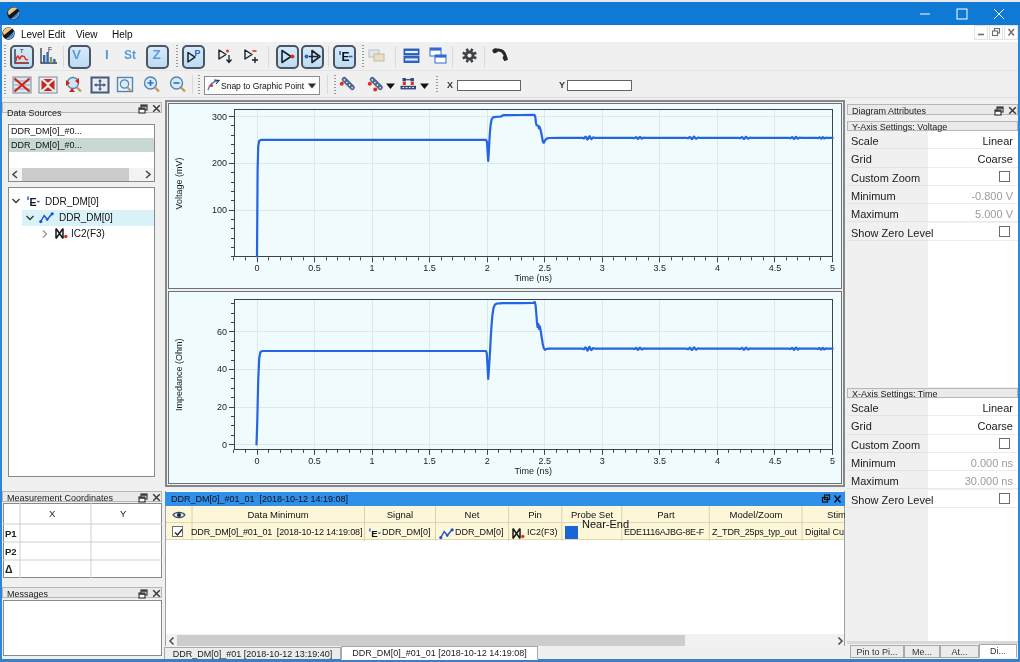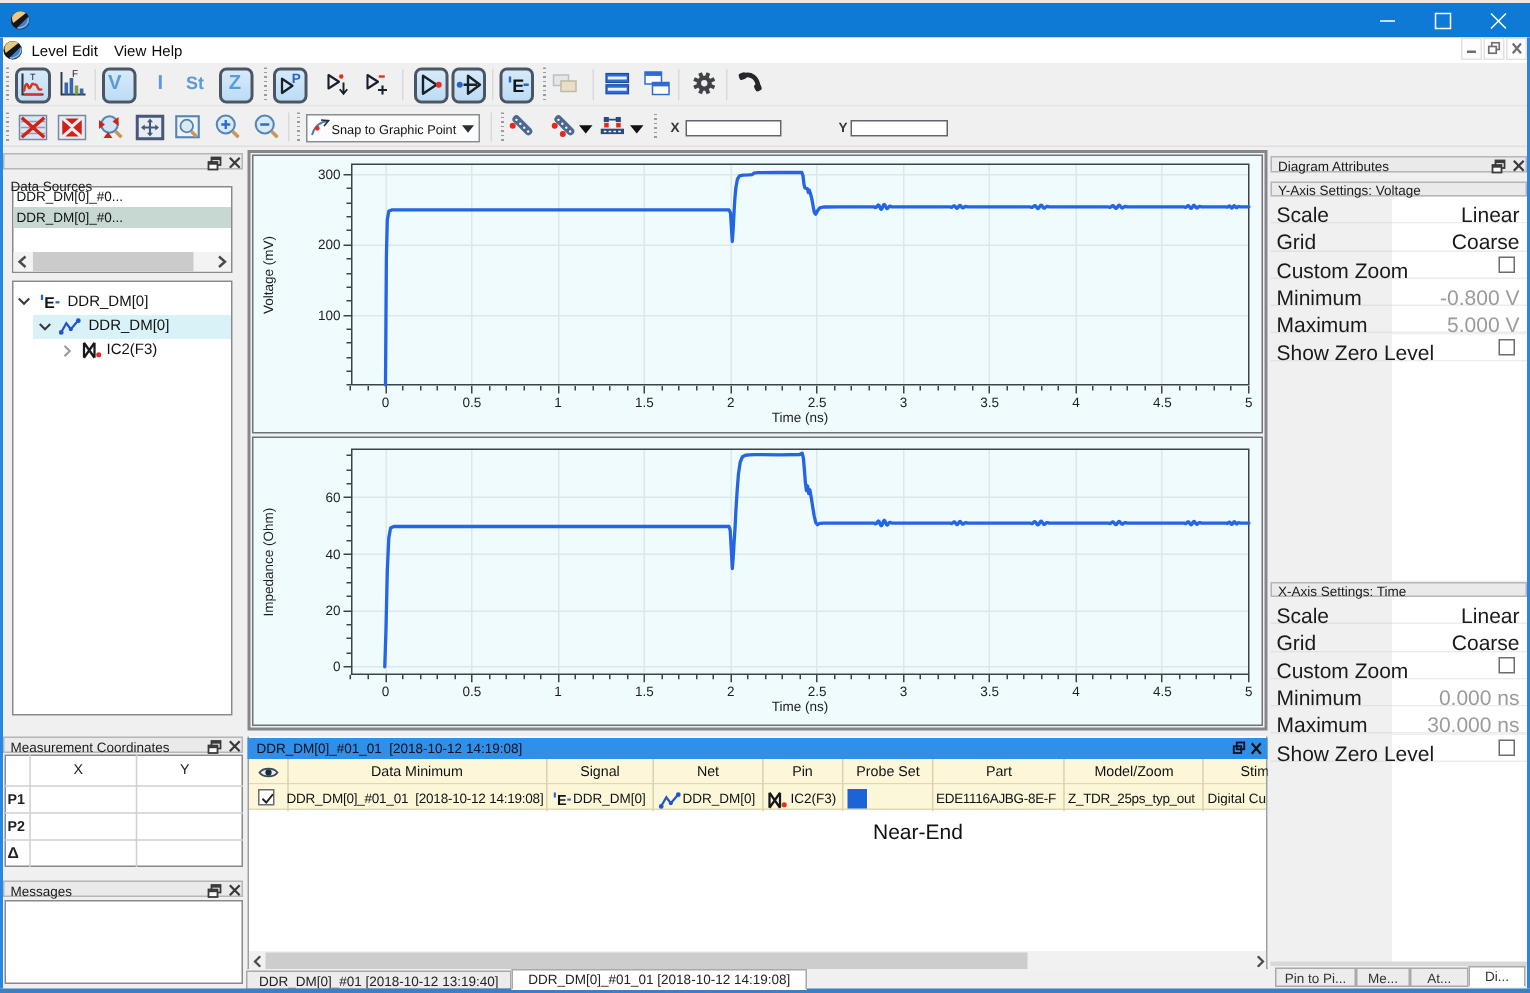--- a/index.html
+++ b/index.html
@@ -9,21 +9,21 @@
 .whitebox{position:absolute;background:#fff;border:1px solid #898989}
 .tbtn{position:absolute;width:23.5px;height:24px;border:2px solid #4b5563;border-radius:5px;background:linear-gradient(#d6eafa,#bcdcf4)}
 .sep1{position:absolute;top:46px;height:21px;width:1px;background:#d9d9d9}
 .sep2{position:absolute;top:75px;height:19px;width:1px;background:#d9d9d9}
 .grip{position:absolute;width:2px;background-image:repeating-linear-gradient(#9a9a9a 0 1px,transparent 1px 3px)}
 .mi{font-size:10px;color:#0a0a0a;position:absolute;top:4px}
 .ltr{font-weight:bold;color:#5b9bd8;position:absolute}
 svg{display:block}
 .tabc{position:absolute;font-size:9px;color:#222;border:1px solid #a9a9a9;background:#ececec;text-align:center;white-space:nowrap;overflow:hidden}
 .tabact{background:#fff;border-bottom:1px solid #fff;z-index:3}
-.rprow{position:absolute;font-size:14px;color:#1a1a1a}
+.rprow{position:absolute;font-size:11px;color:#1a1a1a}
 .chk{position:absolute;width:11px;height:11px;border:1px solid #6d6d6d;background:#fff}
 </style></head><body>
 <div class="win">
 <div class="abs" style="left:0;top:0;width:1020px;height:2px;background:#e9e9e9"></div>
 <div class="abs" style="left:0;top:2px;width:1020px;height:23px;background:#0f7ad6"></div>
 <div class="abs" style="left:7px;top:7px">
       <svg width="13" height="13" viewBox="0 0 13 13">
         <circle cx="6.5" cy="6.5" r="6.2" fill="#15151a"></circle>
         <path d="M1.1,4.2 A6.2,6.2 0 0 1 10.3,1.6 L1.9,8.3 A 6.2,6.2 0 0 1 1.1,4.2 Z" fill="#e8c97e"></path>
         <path d="M12.2,3.9 A6.2,6.2 0 0 1 4.1,11.9 Z" fill="#3f7fc6"></path>
@@ -41,21 +41,21 @@
       <svg width="13" height="13" viewBox="0 0 13 13">
         <circle cx="6.5" cy="6.5" r="6.2" fill="#15151a"></circle>
         <path d="M1.1,4.2 A6.2,6.2 0 0 1 10.3,1.6 L1.9,8.3 A 6.2,6.2 0 0 1 1.1,4.2 Z" fill="#e8c97e"></path>
         <path d="M12.2,3.9 A6.2,6.2 0 0 1 4.1,11.9 Z" fill="#3f7fc6"></path>
         <path d="M4.6,11.5 A6.2,6.2 0 0 0 11.9,5.3" fill="none" stroke="#9fc4e8" stroke-width="0.7"></path>
       </svg>
     </div>
 <div class="mi" style="left:21px;top:29px">Level</div>
     <div class="mi" style="left:48px;top:29px">Edit</div>
     <div class="mi" style="left:76px;top:29px">View</div>
-    <div class="mi" style="left:101px;top:29px">Help</div>
+    <div class="mi" style="left:112px;top:29px">Help</div>
 <svg class="abs" style="left:974px;top:25px" width="46" height="16">
 <rect x="0.5" y="0.5" width="13" height="14" fill="#fdfdfd" stroke="#e2e2e2"></rect>
 <rect x="15.5" y="0.5" width="13" height="14" fill="#fdfdfd" stroke="#e2e2e2"></rect>
 <rect x="30.5" y="0.5" width="13" height="14" fill="#fdfdfd" stroke="#e2e2e2"></rect>
 <line x1="4" y1="9.5" x2="10" y2="9.5" stroke="#6e6e6e" stroke-width="1.6"></line>
 <rect x="20.5" y="3.5" width="5" height="4.5" fill="none" stroke="#6e6e6e" stroke-width="1.1"></rect>
       <rect x="18.5" y="6" width="5" height="4.5" fill="#fdfdfd" stroke="#6e6e6e" stroke-width="1.1"></rect>
 <path d="M34.5,4 L40,10.5 M40,4 L34.5,10.5" stroke="#6e6e6e" stroke-width="1.5"></path>
     </svg>
 <div class="abs" style="left:0;top:42px;width:1020px;height:29px;background:#f0f0f0;border-bottom:1px solid #e4e4e4"></div>
@@ -245,21 +245,21 @@
 <svg class="abs" style="left:419px;top:82px" width="12" height="8">
       <path d="M1,1.5 L10,1.5 L5.5,7 Z" fill="#111"></path>
     </svg>
 <div class="grip" style="left:436px;top:76px;height:17px"></div>
 <div class="abs" style="left:447px;top:80px;font-size:9px;font-weight:bold;color:#333">X</div>
 <div class="abs" style="left:456.5px;top:79.5px;width:64.5px;height:11.5px;background:#fff;border:1.5px solid #60656b"></div>
 <div class="abs" style="left:559px;top:80px;font-size:9px;font-weight:bold;color:#333">Y</div>
 <div class="abs" style="left:567px;top:79.5px;width:65px;height:11.5px;background:#fff;border:1.5px solid #60656b"></div>
 
 <div class="ptitle" style="left:2px;top:102px;width:160px;height:11px">
-      <span style="top:16px">Data Sources</span>
+      <span style="top:5px">Data Sources</span>
     </div>
 <div class="abs" style="left:138px;top:104px;z-index:3">
       <svg width="10" height="10" viewBox="0 0 10 10">
         <rect x="3" y="1" width="6" height="5" fill="#fff" stroke="#3a3a3a" stroke-width="1.2"></rect>
         <rect x="3" y="1" width="6" height="1.8" fill="#3a3a3a"></rect>
         <rect x="1" y="4" width="6" height="5" fill="#fff" stroke="#3a3a3a" stroke-width="1.2"></rect>
         <rect x="1" y="4" width="6" height="1.8" fill="#3a3a3a"></rect>
       </svg>
     </div>
 <div class="abs" style="left:152px;top:104px;z-index:3">
@@ -626,21 +626,21 @@
     </div>
 <div class="abs" style="left:455px;top:527px;font-size:9px;color:#111;white-space:nowrap">DDR_DM[0]</div>
 <div class="abs" style="left:511px;top:526.5px">
       <svg width="14" height="13" viewBox="0 0 14 13">
         <path d="M2,1.5 L2,11.5 M2,1.5 L9,11.5 M9,1.5 L2,11.5 M9,1.5 L9,11.5" stroke="#16181a" stroke-width="1.5"></path>
         <circle cx="11.8" cy="9.5" r="1.7" fill="#e03020"></circle>
       </svg>
     </div>
 <div class="abs" style="left:527px;top:527px;font-size:9px;color:#111;white-space:nowrap">IC2(F3)</div>
 <div class="abs" style="left:565px;top:525.5px;width:13px;height:13px;background:#1b64d8"></div>
-<div class="abs" style="left:582px;top:546px;font-size:14px;color:#111;white-space:nowrap">Near-End</div>
+<div class="abs" style="left:582px;top:518px;font-size:11px;color:#111;white-space:nowrap">Near-End</div>
 <div class="abs" style="left:624px;top:527px;font-size:9px;color:#111;letter-spacing:-0.2px;white-space:nowrap">EDE1116AJBG-8E-F</div>
 <div class="abs" style="left:712px;top:527px;font-size:9px;color:#111;letter-spacing:-0.2px;white-space:nowrap">Z_TDR_25ps_typ_out</div>
 <div class="abs" style="left:805px;top:527px;width:40px;overflow:hidden;font-size:9px;color:#111;white-space:nowrap">Digital Cu</div>
 <div class="abs" style="left:166px;top:634px;width:678px;height:12.5px;background:#f1f1f1"></div>
 <div class="abs" style="left:177px;top:634.5px;width:508px;height:11.5px;background:#cdcdcd"></div>
 <svg class="abs" style="left:168px;top:636.5px" width="8" height="8">
       <path d="M5.5,0.5 L2,4 L5.5,7.5" fill="none" stroke="#4a4a4a" stroke-width="1.5"></path>
     </svg>
 <svg class="abs" style="left:836px;top:636.5px" width="8" height="8">
       <path d="M2.5,0.5 L6,4 L2.5,7.5" fill="none" stroke="#4a4a4a" stroke-width="1.5"></path>

